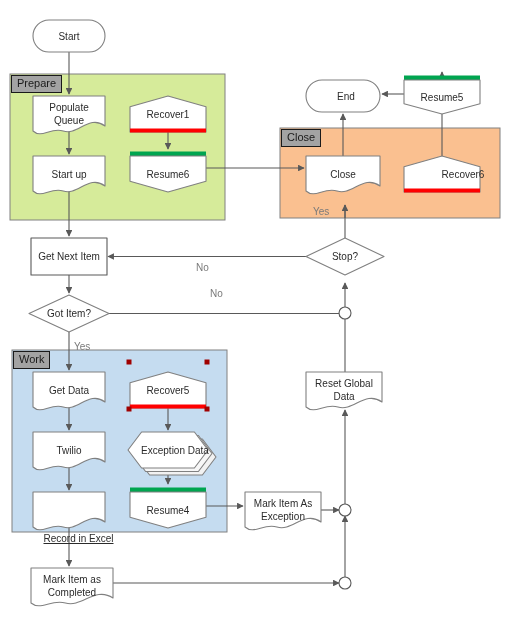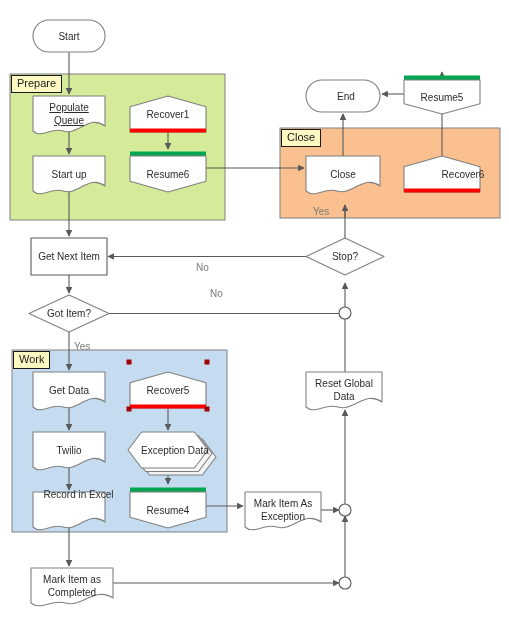--- a/index.html
+++ b/index.html
@@ -12,21 +12,21 @@
     text-align:center;
     font-family:"Liberation Sans", sans-serif;
     font-size:10px;
     color:#2b2b2b;
     line-height:13px;
     pointer-events:none;
     white-space:pre-line;
   }
   .grouplabel{
     position:absolute;
-    background:#fef9c3;
+    background:#a3a3a3;
     border:1.4px solid #1a1a1a;
     font-family:"Liberation Sans", sans-serif;
     font-size:11px;
     color:#1a1a1a;
     padding:1px 5px 2px 5px;
     line-height:13px;
   }
   .edgelabel{
     position:absolute;
     font-family:"Liberation Sans", sans-serif;
@@ -177,35 +177,35 @@
         <circle cx="345" cy="313" r="6" fill="#ffffff" stroke="#595959" stroke-width="1.1"></circle>
         <circle cx="345" cy="510" r="6" fill="#ffffff" stroke="#595959" stroke-width="1.1"></circle>
         <circle cx="345" cy="583" r="6" fill="#ffffff" stroke="#595959" stroke-width="1.1"></circle>
       </g>
   </svg>
   <div id="labels-layer">
       <div class="grouplabel" style="left: 11px; top: 75px;">Prepare</div>
       <div class="grouplabel" style="left: 281px; top: 129px;">Close</div>
       <div class="grouplabel" style="left: 13px; top: 351px;">Work</div>
       <div class="nodetext" style="left: 33px; top: 20px; width: 72px; height: 32px;">Start</div>
-      <div class="nodetext" style="left: 33px; top: 96px; width: 72px; height: 36px; text-decoration: underline;">Populate
+      <div class="nodetext" style="left: 33px; top: 96px; width: 72px; height: 36px;">Populate
 Queue</div>
       <div class="nodetext" style="left: 33px; top: 156px; width: 72px; height: 36px;">Start up</div>
       <div class="nodetext" style="left: 130px; top: 96px; width: 76px; height: 36px;">Recover1</div>
       <div class="nodetext" style="left: 130px; top: 156px; width: 76px; height: 36px;">Resume6</div>
       <div class="nodetext" style="left: 306px; top: 80px; width: 80px; height: 32px;">End</div>
       <div class="nodetext" style="left: 404px; top: 80px; width: 76px; height: 34px;">Resume5</div>
       <div class="nodetext" style="left: 306px; top: 156px; width: 74px; height: 36px;">Close</div>
       <div class="nodetext" style="left: 404px; top: 156px; width: 76px; height: 36px; margin-left: 21px;">Recover6</div>
       <div class="nodetext" style="left: 31px; top: 238px; width: 76px; height: 37px;">Get Next Item</div>
       <div class="nodetext" style="left: 306px; top: 238px; width: 78px; height: 37px;">Stop?</div>
       <div class="nodetext" style="left: 29px; top: 295px; width: 80px; height: 37px;">Got Item?</div>
       <div class="nodetext" style="left: 33px; top: 372px; width: 72px; height: 36px;">Get Data</div>
       <div class="nodetext" style="left: 33px; top: 432px; width: 72px; height: 36px;">Twilio</div>
-      <div class="nodetext" style="left: 33px; top: 476px; width: 91px; height: 36px;">Record in Excel</div>
+      <div class="nodetext" style="left: 33px; top: 520px; width: 91px; height: 36px; text-decoration: underline;">Record in Excel</div>
       <div class="nodetext" style="left: 130px; top: 372px; width: 76px; height: 36px;">Recover5</div>
       <div class="nodetext" style="left: 128px; top: 432px; width: 80px; height: 36px; margin-left: 7px;">Exception Data</div>
       <div class="nodetext" style="left: 130px; top: 492px; width: 76px; height: 36px;">Resume4</div>
       <div class="nodetext" style="left: 245px; top: 492px; width: 76px; height: 36px;">Mark Item As
 Exception</div>
       <div class="nodetext" style="left: 306px; top: 372px; width: 76px; height: 36px;">Reset Global
 Data</div>
       <div class="nodetext" style="left: 31px; top: 568px; width: 82px; height: 36px;">Mark Item as
 Completed</div>
       <div class="edgelabel" style="left: 196px; top: 262px;">No</div>

